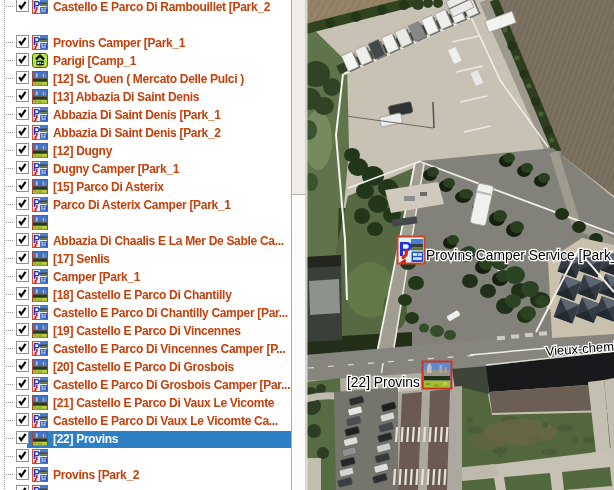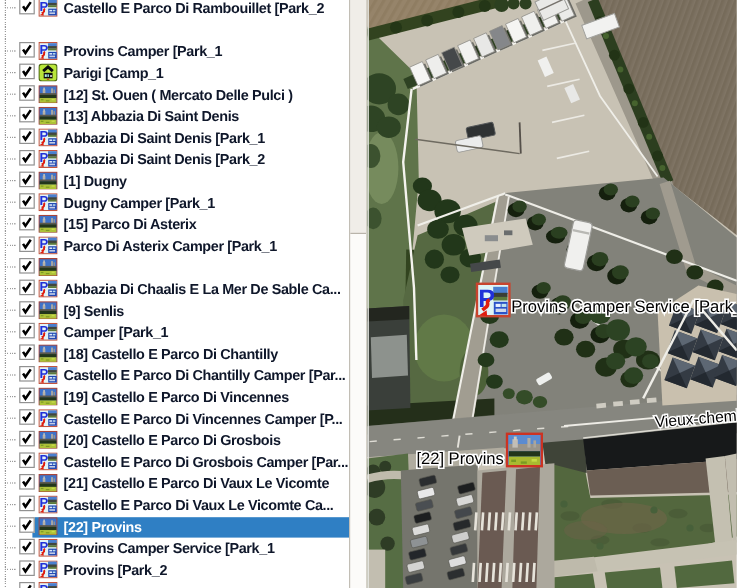--- a/index.html
+++ b/index.html
@@ -4,21 +4,21 @@
 <style>
 html,body{margin:0;padding:0;}
 body{width:614px;height:490px;overflow:hidden;position:relative;background:#fff;font-family:"Liberation Sans",sans-serif;}
 #list{position:absolute;left:0;top:0;width:291px;height:490px;background:#fff;overflow:hidden;}
 .row{position:absolute;left:0;width:291px;height:18px;}
 .selbg{position:absolute;left:27px;top:1px;width:264px;height:16.5px;background:#2f7fc4;}
 .stub{position:absolute;left:4px;top:8px;width:9px;height:1px;background-image:repeating-linear-gradient(to right,#9a9a9a 0 1px,transparent 1px 2px);}
 .cb{position:absolute;left:16px;top:1px;width:11px;height:11px;background:#fff;border:1px solid #919191;}
 .ckm{position:absolute;left:-1px;top:-1px;}
 .ic{position:absolute;left:32px;top:1px;}
-.t{position:absolute;left:53px;top:1px;height:17px;line-height:17px;font-size:12px;font-weight:bold;color:#0f172a;white-space:nowrap;letter-spacing:-0.3px;}
+.t{position:absolute;left:53px;top:1px;height:17px;line-height:17px;font-size:12px;font-weight:bold;color:#c2410c;white-space:nowrap;letter-spacing:-0.3px;}
 #vline{position:absolute;left:4px;top:0;width:1px;height:490px;background-image:repeating-linear-gradient(to bottom,#9a9a9a 0 1px,transparent 1px 2px);}
 #sbsep{position:absolute;left:291px;top:0;width:1px;height:490px;background:#b3aea4;}
 #sbthumb{position:absolute;left:292px;top:0;width:13px;height:194px;background:#f0ede8;border-bottom:1px solid #b9b4aa;}
 #sbtrough{position:absolute;left:292px;top:195px;width:13px;height:295px;background:#fcfbf9;}
 #sbsep2{position:absolute;left:305px;top:0;width:1px;height:490px;background:#d5d1c8;}
 #map{position:absolute;left:306px;top:0;}
 </style>
 </head>
 <body>
 
@@ -197,21 +197,21 @@
         <rect x="4.1" y="2" width="1.3" height="2" fill="#c6c2ba"></rect>
         <rect x="10.6" y="2.6" width="1.5" height="4.6" fill="#aeaaa2"></rect>
         <rect x="12.6" y="3.6" width="1.2" height="3.6" fill="#98948c"></rect>
         <rect x="1" y="6.6" width="14" height="1.8" fill="#5a584e"></rect>
         <rect x="1" y="8.1" width="14" height="2.8" fill="#23361b"></rect>
         <rect x="1" y="10.7" width="14" height="3.8" fill="#aec238"></rect>
         <rect x="2" y="11.6" width="2.2" height="1" fill="#7d9a24"></rect>
         <rect x="6.2" y="12.5" width="3" height="1" fill="#7d9a24"></rect>
         <rect x="11" y="11.4" width="2.6" height="1.2" fill="#c8dc4a"></rect>
       </svg>
-<span class="t">[1] Dugny</span>
+<span class="t">[12] Dugny</span>
 </div>
 
 <div class="row" style="top:160px">
 <span class="stub"></span>
 <span class="cb">
         <svg class="ckm" width="13" height="13" viewBox="0 0 13 13">
           <path d="M3.2,6.2 L5.2,9.2 L9.6,2.8" stroke="#000" stroke-width="2.1" fill="none"></path>
         </svg>
       </span>
 <svg class="ic" width="16" height="15" viewBox="0 0 16 15">
@@ -334,21 +334,21 @@
         <rect x="4.1" y="2" width="1.3" height="2" fill="#c6c2ba"></rect>
         <rect x="10.6" y="2.6" width="1.5" height="4.6" fill="#aeaaa2"></rect>
         <rect x="12.6" y="3.6" width="1.2" height="3.6" fill="#98948c"></rect>
         <rect x="1" y="6.6" width="14" height="1.8" fill="#5a584e"></rect>
         <rect x="1" y="8.1" width="14" height="2.8" fill="#23361b"></rect>
         <rect x="1" y="10.7" width="14" height="3.8" fill="#aec238"></rect>
         <rect x="2" y="11.6" width="2.2" height="1" fill="#7d9a24"></rect>
         <rect x="6.2" y="12.5" width="3" height="1" fill="#7d9a24"></rect>
         <rect x="11" y="11.4" width="2.6" height="1.2" fill="#c8dc4a"></rect>
       </svg>
-<span class="t">[9] Senlis</span>
+<span class="t">[17] Senlis</span>
 </div>
 
 <div class="row" style="top:268px">
 <span class="stub"></span>
 <span class="cb">
         <svg class="ckm" width="13" height="13" viewBox="0 0 13 13">
           <path d="M3.2,6.2 L5.2,9.2 L9.6,2.8" stroke="#000" stroke-width="2.1" fill="none"></path>
         </svg>
       </span>
 <svg class="ic" width="16" height="15" viewBox="0 0 16 15">
@@ -588,21 +588,20 @@
         <rect x="8" y="3.4" width="7.3" height="2.2" fill="#41463e"></rect>
         <rect x="8" y="5.4" width="7.3" height="1.6" fill="#5c7a3c"></rect>
         <rect x="8.2" y="8.2" width="7.1" height="5.6" fill="#1f46b4"></rect>
         <rect x="9.1" y="9.2" width="2.4" height="1.3" fill="#dfe9fa"></rect>
         <rect x="12.1" y="9.2" width="2.1" height="1.3" fill="#b8dcea"></rect>
         <rect x="9.1" y="11.3" width="4.8" height="1.4" fill="#c2cde6"></rect>
         <text x="0.9" y="9.8" font-size="11" font-weight="bold" fill="#2030d8">P</text>
         <path d="M5.6,8.4 C3.4,9 6,10 4,11.4 L2.8,12.2" stroke="#e01d0e" stroke-width="1.7" fill="none"></path>
         <path d="M1.2,13.6 L4.3,11.8 L4.4,14.2 Z" fill="#e01d0e"></path>
       </svg>
-<span class="t">Provins Camper Service [Park_1</span>
 </div>
 
 <div class="row" style="top:466px">
 <span class="stub"></span>
 <span class="cb">
         <svg class="ckm" width="13" height="13" viewBox="0 0 13 13">
           <path d="M3.2,6.2 L5.2,9.2 L9.6,2.8" stroke="#000" stroke-width="2.1" fill="none"></path>
         </svg>
       </span>
 <svg class="ic" width="16" height="15" viewBox="0 0 16 15">

